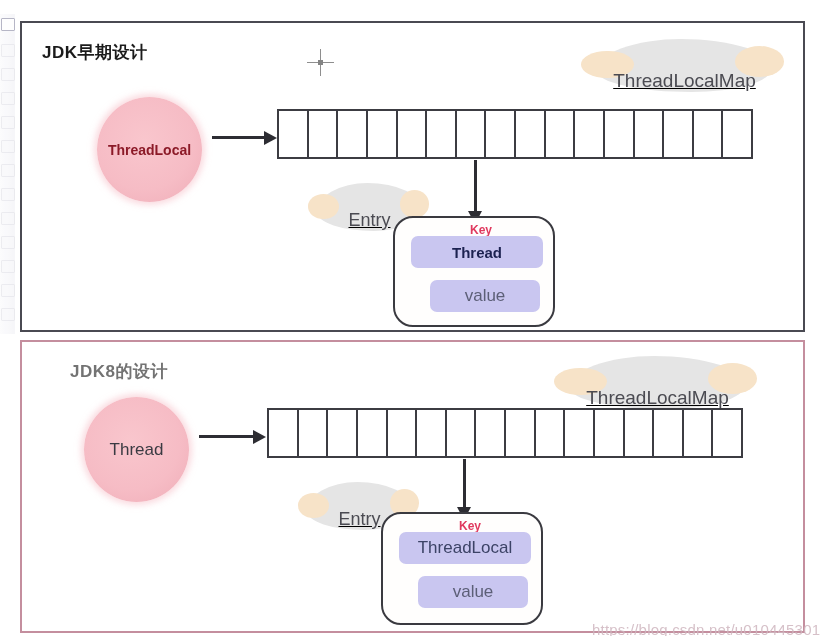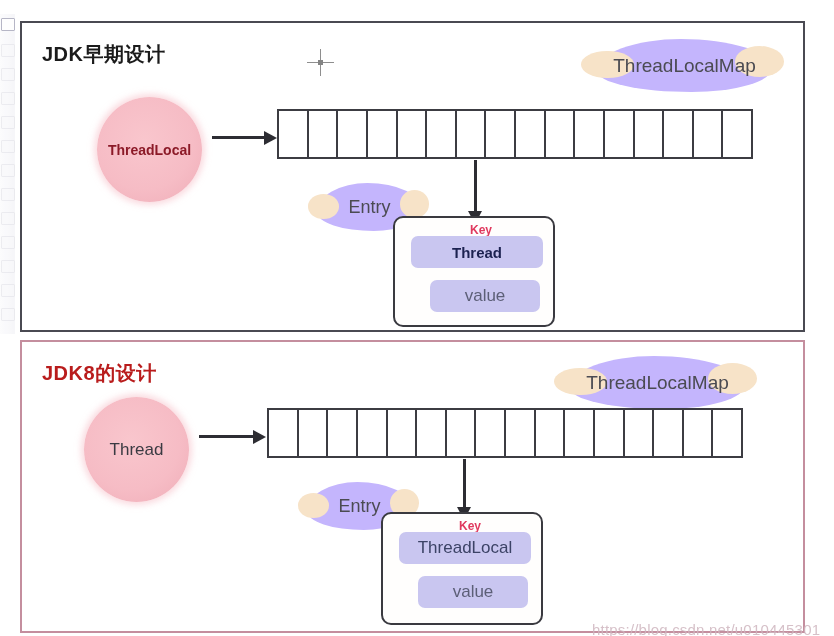--- a/index.html
+++ b/index.html
@@ -88,49 +88,50 @@
   }
   #panel-jdk8 {
     left: 5px; top: 326px;
     width: 785px; height: 293px;
     border: 2px solid #c48e9e;
   }
 
   .panel-title {
     position: absolute;
     left: 20px; top: 18px;
-    font-size: 20px;
+    font-size: 17px;
     font-weight: bold;
     letter-spacing: .5px;
     white-space: nowrap;
   }
   .title-dark { color: #1b1b1b; }
-  .title-red  { color: #b91c1c; }
+  .title-red  { color: #737373; margin-left: 28px; }
 
   
   .circle-node {
     position: absolute;
     border-radius: 50%;
     background: radial-gradient(circle at 45% 42%, #f9c6cd 0%, #f6bcc5 58%, #f2b3bd 82%, #f0b6c0 100%);
     display: flex;
     align-items: center;
     justify-content: center;
     box-shadow: 0 0 6px 3px rgba(246,190,199,.55);
   }
   .circle-label { white-space: nowrap; }
 
   
   .cloud {
     position: absolute;
-    background: #c4b5fd;
+    background: #e5e5e5;
     border-radius: 48% 52% 46% 54% / 60% 55% 45% 40%;
     display: flex;
-    align-items: center;
+    align-items: flex-end;
     justify-content: center;
     filter: blur(0.2px);
+    text-decoration: underline;
   }
   .cloud::before {
     content: "";
     position: absolute;
     left: -9%; top: 22%;
     width: 30%; height: 52%;
     background: #f7e3c8;
     border-radius: 50%;
   }
   .cloud::after {
@@ -188,21 +189,21 @@
     bottom: -11px; left: -6px;
     border-top: 13px solid #2d2d33;
     border-left: 7px solid transparent;
     border-right: 7px solid transparent;
   }
 
   
   .entry-box {
     position: absolute;
     border: 2px solid #3a3a40;
-    border-radius: 10px;
+    border-radius: 20px;
     background: #fffefd;
     box-sizing: border-box;
   }
   .key-label {
     position: absolute;
     font-size: 12px;
     font-weight: bold;
     color: #e03a5f;
     white-space: nowrap;
   }

